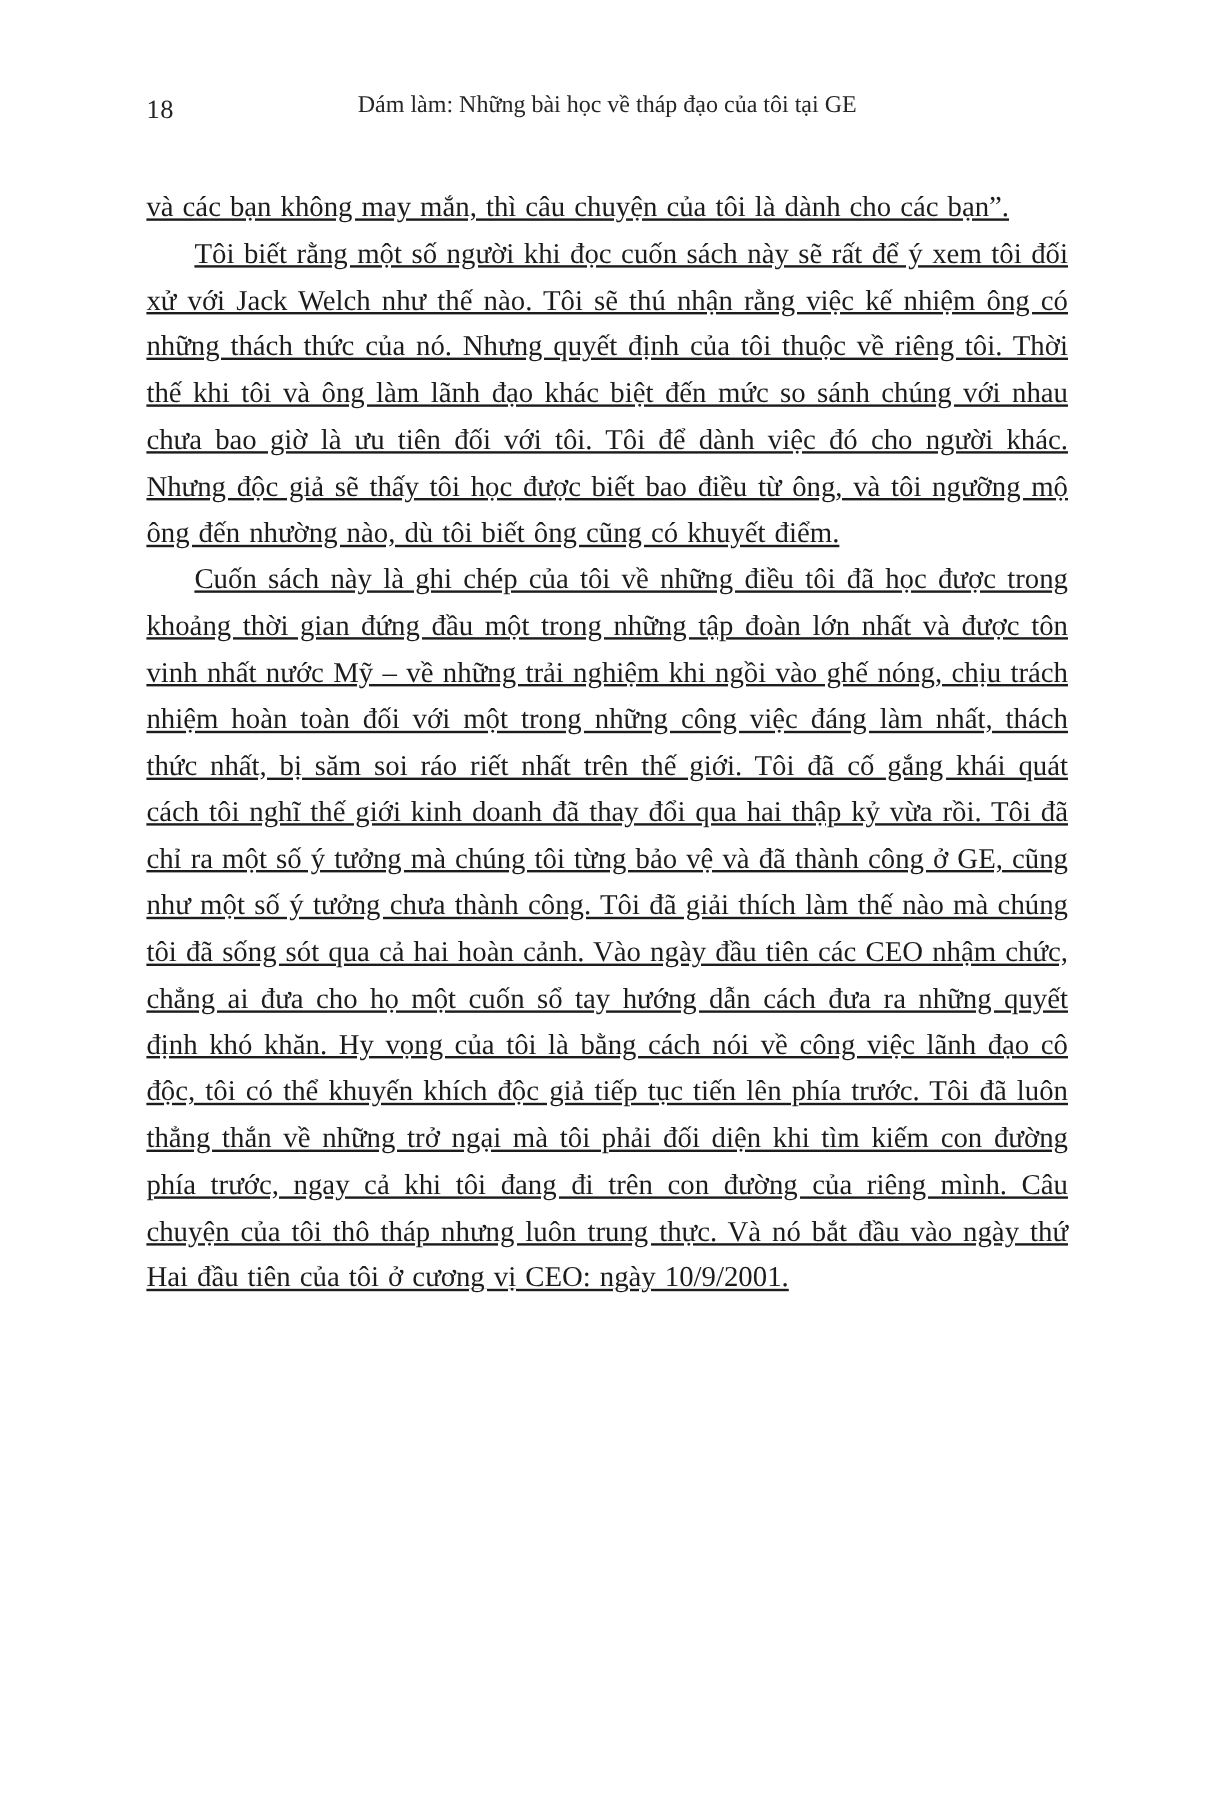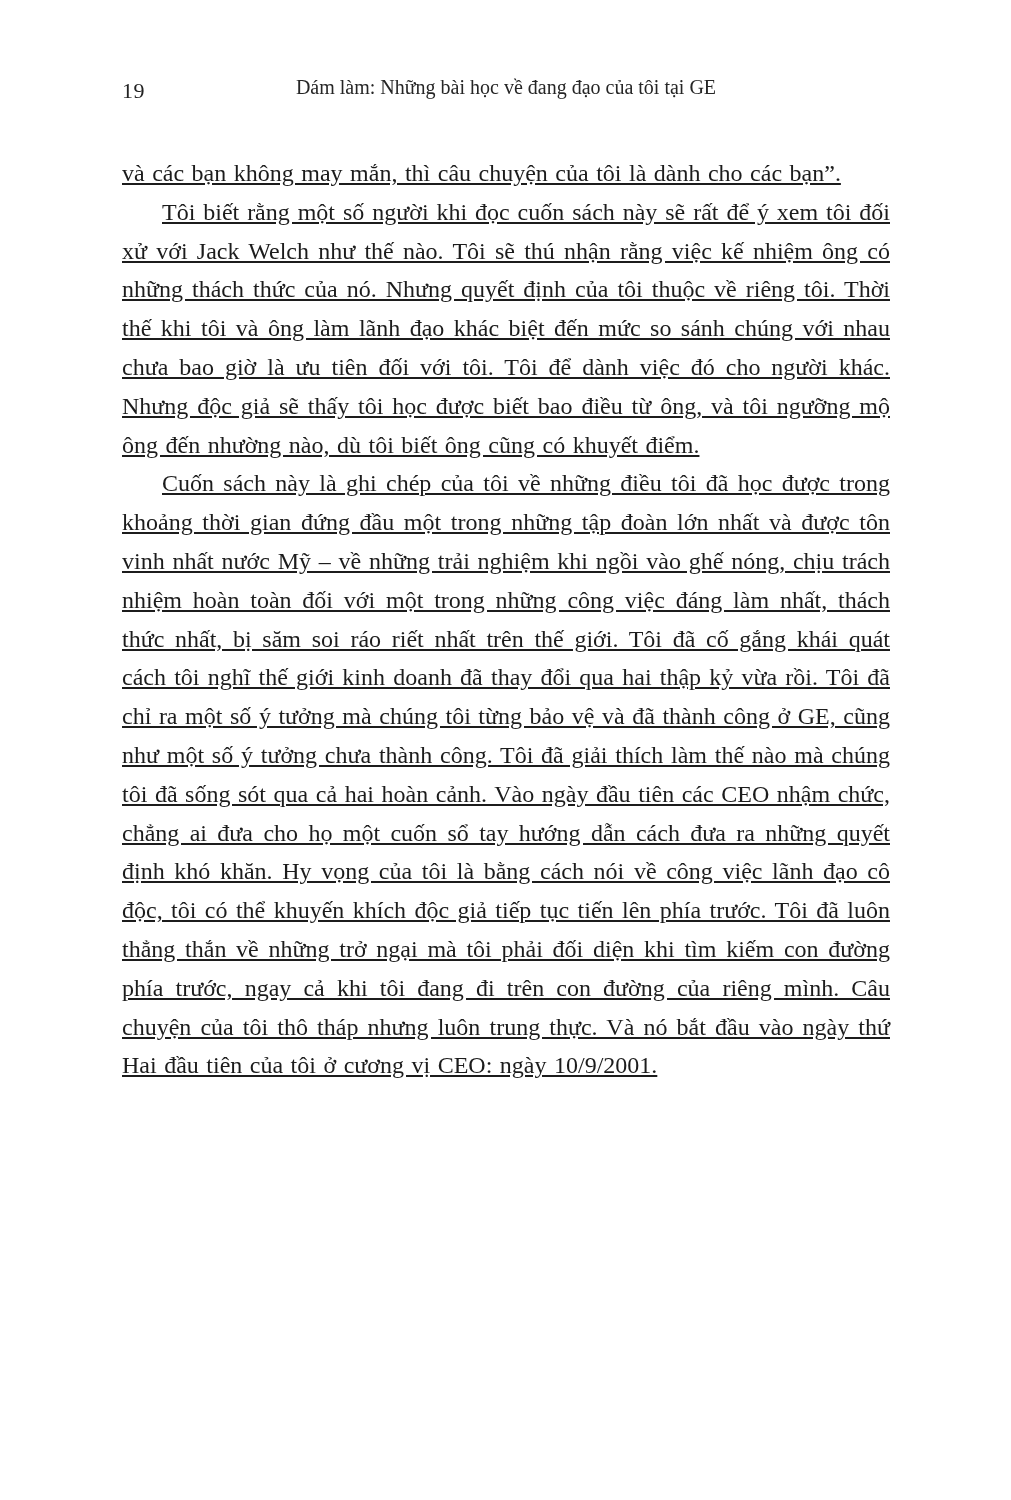--- a/index.html
+++ b/index.html
@@ -49,22 +49,22 @@
   }
   .body-text p.continuation {
     text-indent: 0;
   }
 </style>
 </head>
 <body>
 
 <div class="page">
   <header class="page-header">
-    <span class="page-number">19</span>
-    <span class="running-header">Dám làm: Những bài học về đang đạo của tôi tại GE</span>
+    <span class="page-number">18</span>
+    <span class="running-header">Dám làm: Những bài học về tháp đạo của tôi tại GE</span>
   </header>
 
   <main class="body-text">
     <p class="continuation">và các bạn không may mắn, thì câu chuyện của tôi là dành cho các bạn”.</p>
     <p>Tôi biết rằng một số người khi đọc cuốn sách này sẽ rất để ý xem tôi đối xử với Jack Welch như thế nào. Tôi sẽ thú nhận rằng việc kế nhiệm ông có những thách thức của nó. Nhưng quyết định của tôi thuộc về riêng tôi. Thời thế khi tôi và ông làm lãnh đạo khác biệt đến mức so sánh chúng với nhau chưa bao giờ là ưu tiên đối với tôi. Tôi để dành việc đó cho người khác. Nhưng độc giả sẽ thấy tôi học được biết bao điều từ ông, và tôi ngưỡng mộ ông đến nhường nào, dù tôi biết ông cũng có khuyết điểm.</p>
     <p>Cuốn sách này là ghi chép của tôi về những điều tôi đã học được trong khoảng thời gian đứng đầu một trong những tập đoàn lớn nhất và được tôn vinh nhất nước Mỹ – về những trải nghiệm khi ngồi vào ghế nóng, chịu trách nhiệm hoàn toàn đối với một trong những công việc đáng làm nhất, thách thức nhất, bị săm soi ráo riết nhất trên thế giới. Tôi đã cố gắng khái quát cách tôi nghĩ thế giới kinh doanh đã thay đổi qua hai thập kỷ vừa rồi. Tôi đã chỉ ra một số ý tưởng mà chúng tôi từng bảo vệ và đã thành công ở GE, cũng như một số ý tưởng chưa thành công. Tôi đã giải thích làm thế nào mà chúng tôi đã sống sót qua cả hai hoàn cảnh. Vào ngày đầu tiên các CEO nhậm chức, chẳng ai đưa cho họ một cuốn sổ tay hướng dẫn cách đưa ra những quyết định khó khăn. Hy vọng của tôi là bằng cách nói về công việc lãnh đạo cô độc, tôi có thể khuyến khích độc giả tiếp tục tiến lên phía trước. Tôi đã luôn thẳng thắn về những trở ngại mà tôi phải đối diện khi tìm kiếm con đường phía trước, ngay cả khi tôi đang đi trên con đường của riêng mình. Câu chuyện của tôi thô tháp nhưng luôn trung thực. Và nó bắt đầu vào ngày thứ Hai đầu tiên của tôi ở cương vị CEO: ngày 10/9/2001.</p>
   </main>
 </div>
 
 </body></html>

